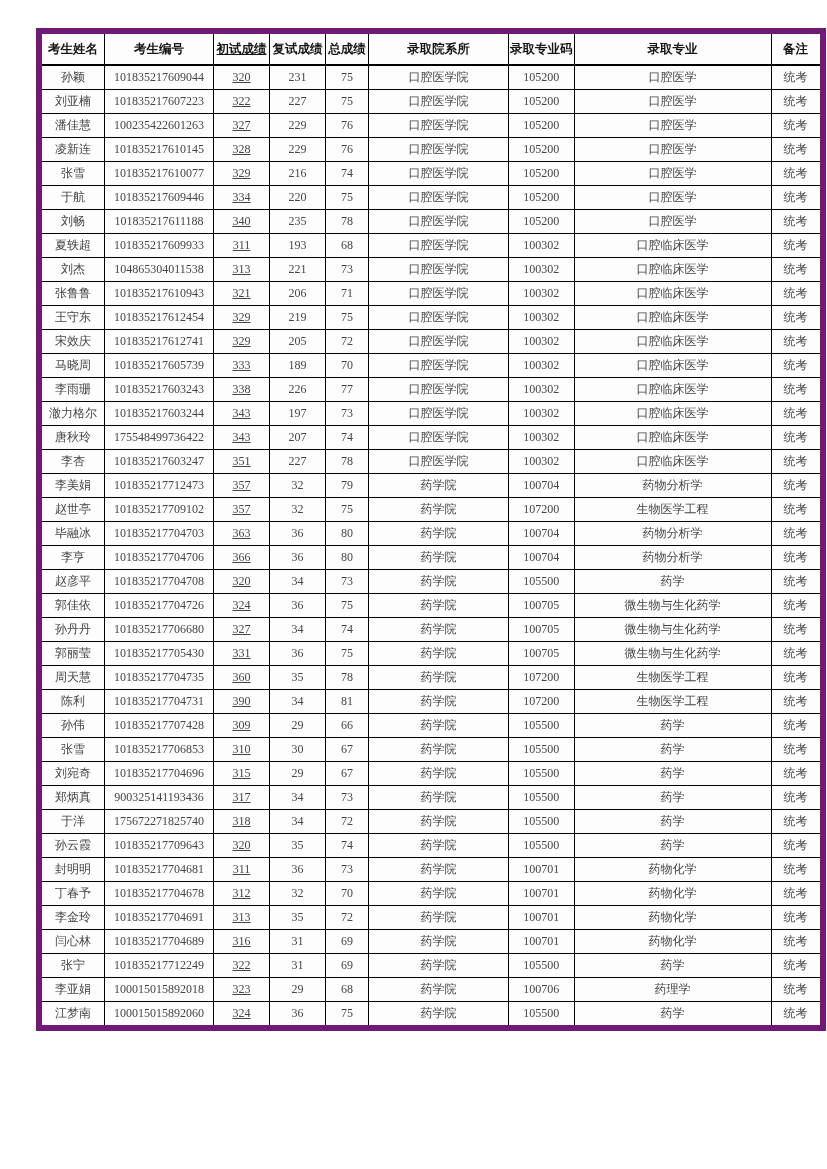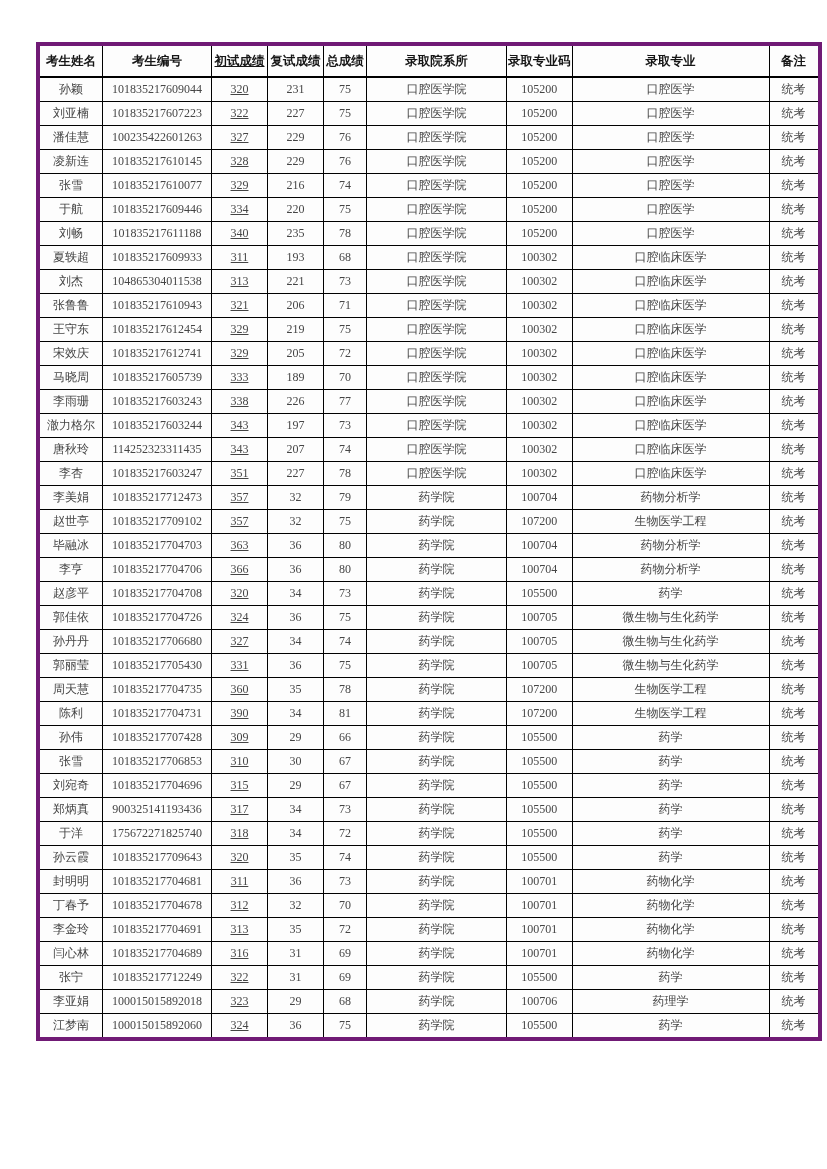--- a/index.html
+++ b/index.html
@@ -9,24 +9,24 @@
   }
   body {
     width: 827px;
     height: 1169px;
     position: relative;
     font-family: "Liberation Serif", "DejaVu Serif", serif;
   }
   table.admission {
     position: absolute;
     left: 36px;
-    top: 42px;
+    top: 28px;
     border-collapse: collapse;
     table-layout: fixed;
-    border: 4px solid #701a75;
+    border: 6px solid #701a75;
   }
   table.admission th,
   table.admission td {
     border: 1px solid #000;
     text-align: center;
     vertical-align: middle;
     padding: 0 1px;
     overflow: visible;
     background: #fdfdfd;
   }
@@ -242,21 +242,21 @@
         <td class="col-initial">343</td>
         <td class="col-retest">197</td>
         <td class="col-total">73</td>
         <td class="col-dept">口腔医学院</td>
         <td class="col-major_code">100302</td>
         <td class="col-major">口腔临床医学</td>
         <td class="col-note">统考</td>
       </tr>
       <tr>
         <td class="col-name">唐秋玲</td>
-        <td class="col-id">114252323311435</td>
+        <td class="col-id">175548499736422</td>
         <td class="col-initial">343</td>
         <td class="col-retest">207</td>
         <td class="col-total">74</td>
         <td class="col-dept">口腔医学院</td>
         <td class="col-major_code">100302</td>
         <td class="col-major">口腔临床医学</td>
         <td class="col-note">统考</td>
       </tr>
       <tr>
         <td class="col-name">李杏</td>

